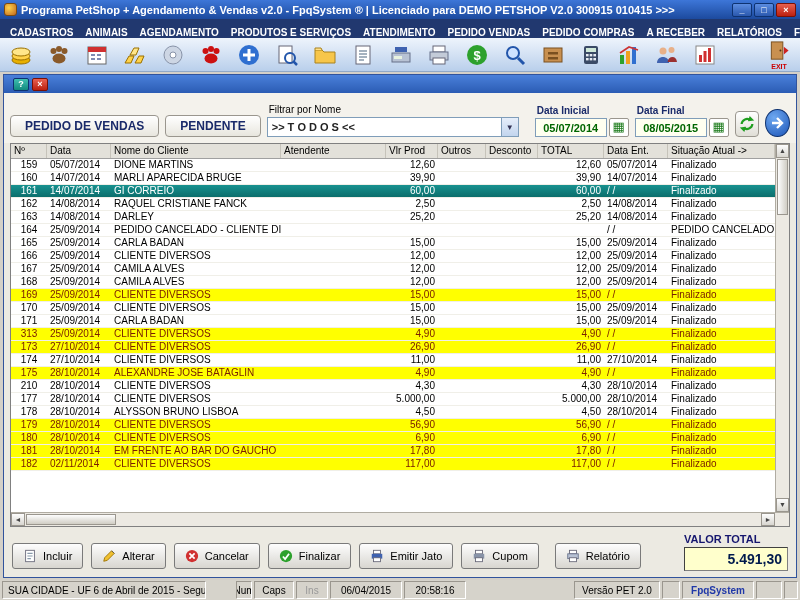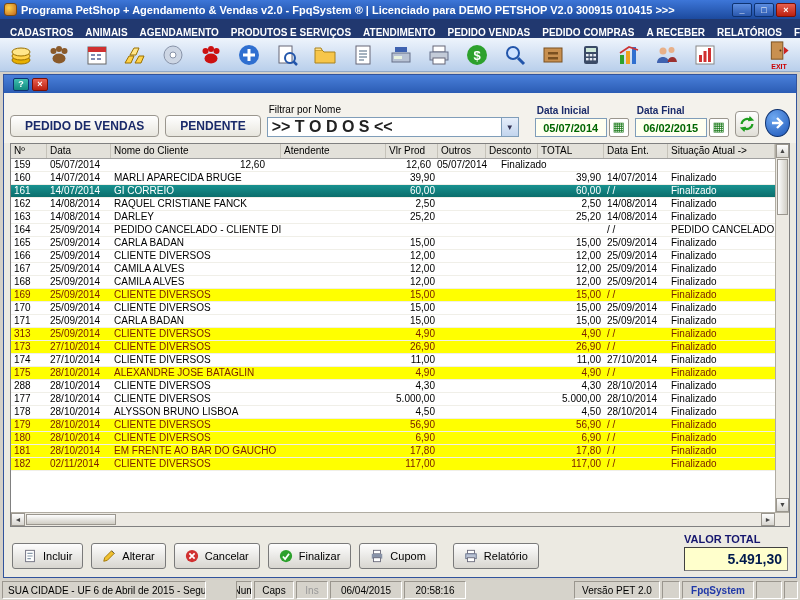--- a/index.html
+++ b/index.html
@@ -43,21 +43,21 @@
 
   
   .filter-row { height:50px; display:flex; align-items:flex-end; padding:4px 6px 6px 6px; gap:6px; background:#f4f2ec; flex:0 0 auto; }
   .tabbtn { height:22px; background:linear-gradient(#ffffff,#e8e6de); border:1px solid #9a968e;
     border-radius:4px; font-size:12px; font-weight:bold; color:#1a2a6a; display:flex; align-items:center;
     justify-content:center; padding:0 14px; cursor:pointer; white-space:nowrap; }
   .fgroup { display:flex; flex-direction:column;margin-top:43px; }
   .flabel { font-size:10px; color:#000; margin:0 0 2px 2px; white-space:nowrap; }
   .flabel.navy { color:#1a2a6a; font-weight:bold; }
   .combobox { width:252px; height:20px; background:#fff; border:1px solid #7f9db9; display:flex; align-items:center; cursor:pointer; }
-  .combobox .cb-text { flex:1; font-size:16px; font-weight:bold; color:#222; padding:0 4px; white-space:nowrap; overflow:hidden; }
+  .combobox .cb-text { flex:1; font-size:11px; font-weight:bold; color:#222; padding:0 4px; white-space:nowrap; overflow:hidden; }
   .combobox .cb-btn { width:17px; height:100%; background:linear-gradient(#e6eefa,#c2d5ee); border-left:1px solid #7f9db9;
     font-size:8px; color:#335; display:flex; align-items:center; justify-content:center; }
   .daterow { display:flex; align-items:center; gap:2px; }
   .datefield { width:72px; height:19px; background:#fffff0; border:1px solid #7f9db9; font-size:11px; font-weight:bold;
     color:#006600; display:flex; align-items:center; justify-content:center; }
   .calbtn { width:20px; height:19px; background:#fff; border:1px solid #9a968e; border-radius:2px;
     color:#1a7a1a; font-size:13px; line-height:16px; text-align:center; cursor:pointer; }
   .roundbtn { width:28px; height:26px; background:linear-gradient(#ffffff,#e0ded6); border:1px solid #9a968e;
     border-radius:4px; display:flex; align-items:center; justify-content:center; cursor:pointer; }
   .roundbtn svg { width:18px; height:18px; }
@@ -72,21 +72,21 @@
   .thead { display:flex; height:15px; background:#e3e1da; border-bottom:1px solid #a0a0a0; flex:0 0 auto; }
   .thead .cell { font-size:10px; color:#000; border-right:1px solid #c6c3ba; padding:0 3px; line-height:14px;
     white-space:nowrap; overflow:hidden; text-align:left; }
   .tbody { flex:1; overflow:hidden; background:#fff; }
   .trow { display:flex; height:13px; border-bottom:1px solid #f0efe8; cursor:default; }
   .trow .cell { font-size:10px; line-height:12px; padding:0 3px; white-space:nowrap; overflow:hidden; color:#000; }
   .trow.yellow { background:#ffff00; }
   .trow.yellow .cell { color:#7a2000; }
   .trow.selected { background:linear-gradient(#17918f,#0c6e6c); }
   .trow.selected .cell { color:#fff; }
-  .c-n { width:36px; text-align:left; flex:0 0 auto; }
+  .c-n { width:36px; text-align:center; flex:0 0 auto; }
   .c-data { width:64px; flex:0 0 auto; }
   .c-cliente { width:170px; flex:0 0 auto; }
   .c-atendente { width:105px; flex:0 0 auto; }
   .c-vlr { width:52px; text-align:right; flex:0 0 auto; }
   .c-outros { width:48px; text-align:right; flex:0 0 auto; }
   .c-desconto { width:52px; text-align:right; flex:0 0 auto; }
   .c-total { width:66px; text-align:right; flex:0 0 auto; }
   .c-ent { width:64px; flex:0 0 auto; }
   .c-situacao { flex:1; min-width:0; }
   .thead .c-n { text-align:left; }
@@ -329,21 +329,21 @@
           <span class="flabel navy">Data Inicial</span>
           <span class="daterow">
             <span class="datefield">05/07/2014</span>
             <span class="calbtn">▦</span>
           </span>
         </span>
 
         <span class="fgroup">
           <span class="flabel navy">Data Final</span>
           <span class="daterow">
-            <span class="datefield">06/02/2015</span>
+            <span class="datefield">08/05/2015</span>
             <span class="calbtn">▦</span>
           </span>
         </span>
 
         <span class="roundbtn">
           <svg viewBox="0 0 20 20">
             <path d="M4 10a6 6 0 0 1 10-4" stroke="#1f9e1f" stroke-width="2.4" fill="none"></path>
             <path d="M16 10a6 6 0 0 1-10 4" stroke="#1f9e1f" stroke-width="2.4" fill="none"></path>
             <polygon points="13,1 18,6 11,7" fill="#1f9e1f"></polygon>
             <polygon points="7,19 2,14 9,13" fill="#1f9e1f"></polygon>
@@ -368,20 +368,21 @@
               <span class="cell c-outros">Outros</span>
               <span class="cell c-desconto">Desconto</span>
               <span class="cell c-total">TOTAL</span>
               <span class="cell c-ent">Data Ent.</span>
               <span class="cell c-situacao">Situação Atual -&gt;</span>
             </div>
             <div class="tbody" id="tbody">
                 <div class="trow">
                   <span class="cell c-n">159</span>
                   <span class="cell c-data">05/07/2014</span>
+                  <span class="cell c-cliente">DIONE MARTINS</span>
                   <span class="cell c-atendente"></span>
                   <span class="cell c-vlr">12,60</span>
                   <span class="cell c-outros"></span>
                   <span class="cell c-desconto"></span>
                   <span class="cell c-total">12,60</span>
                   <span class="cell c-ent">05/07/2014</span>
                   <span class="cell c-situacao">Finalizado</span>
                 </div>
                 <div class="trow">
                   <span class="cell c-n">160</span>
@@ -569,21 +570,21 @@
                   <span class="cell c-cliente">ALEXANDRE JOSE BATAGLIN</span>
                   <span class="cell c-atendente"></span>
                   <span class="cell c-vlr">4,90</span>
                   <span class="cell c-outros"></span>
                   <span class="cell c-desconto"></span>
                   <span class="cell c-total">4,90</span>
                   <span class="cell c-ent">/ /</span>
                   <span class="cell c-situacao">Finalizado</span>
                 </div>
                 <div class="trow">
-                  <span class="cell c-n">288</span>
+                  <span class="cell c-n">210</span>
                   <span class="cell c-data">28/10/2014</span>
                   <span class="cell c-cliente">CLIENTE DIVERSOS</span>
                   <span class="cell c-atendente"></span>
                   <span class="cell c-vlr">4,30</span>
                   <span class="cell c-outros"></span>
                   <span class="cell c-desconto"></span>
                   <span class="cell c-total">4,30</span>
                   <span class="cell c-ent">28/10/2014</span>
                   <span class="cell c-situacao">Finalizado</span>
                 </div>
@@ -702,20 +703,28 @@
         <span class="actbtn">
           <svg viewBox="0 0 16 16">
               <circle cx="8" cy="8" r="7" fill="#2da12d"></circle>
               <path d="M4.5 8.5l2.5 3 4.5-6" stroke="#fff" stroke-width="2" fill="none"></path>
             </svg>
           <span>Finalizar</span>
         </span>
         <span class="actbtn">
           <svg viewBox="0 0 16 16">
               <rect x="4" y="1.5" width="8" height="4" fill="#fff" stroke="#667"></rect>
+              <rect x="2" y="5.5" width="12" height="5.5" fill="#3f62b0"></rect>
+              <rect x="4" y="10" width="8" height="4.5" fill="#fff" stroke="#667"></rect>
+            </svg>
+          <span>Emitir Jato</span>
+        </span>
+        <span class="actbtn">
+          <svg viewBox="0 0 16 16">
+              <rect x="4" y="1.5" width="8" height="4" fill="#fff" stroke="#667"></rect>
               <rect x="2" y="5.5" width="12" height="5.5" fill="#8893a8"></rect>
               <rect x="4" y="10" width="8" height="4.5" fill="#fff" stroke="#667"></rect>
             </svg>
           <span>Cupom</span>
         </span>
         <span class="actbtn" style="margin-left:8px;">
           <svg viewBox="0 0 16 16">
               <rect x="4" y="1.5" width="8" height="4" fill="#fff" stroke="#667"></rect>
               <rect x="2" y="5.5" width="12" height="5.5" fill="#b8c2d4" stroke="#66708a"></rect>
               <rect x="4" y="10" width="8" height="4.5" fill="#fff" stroke="#667"></rect>

